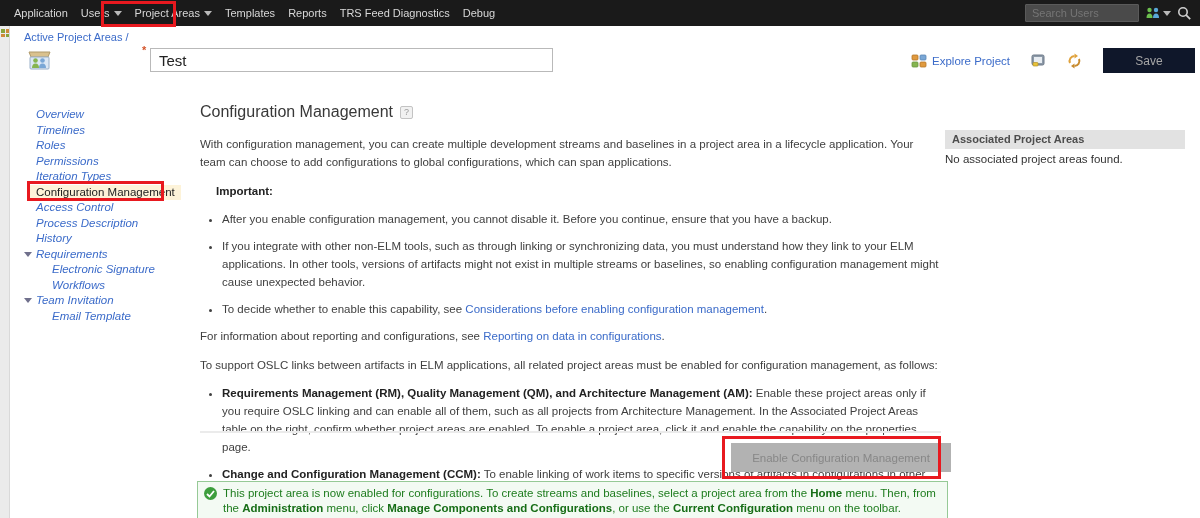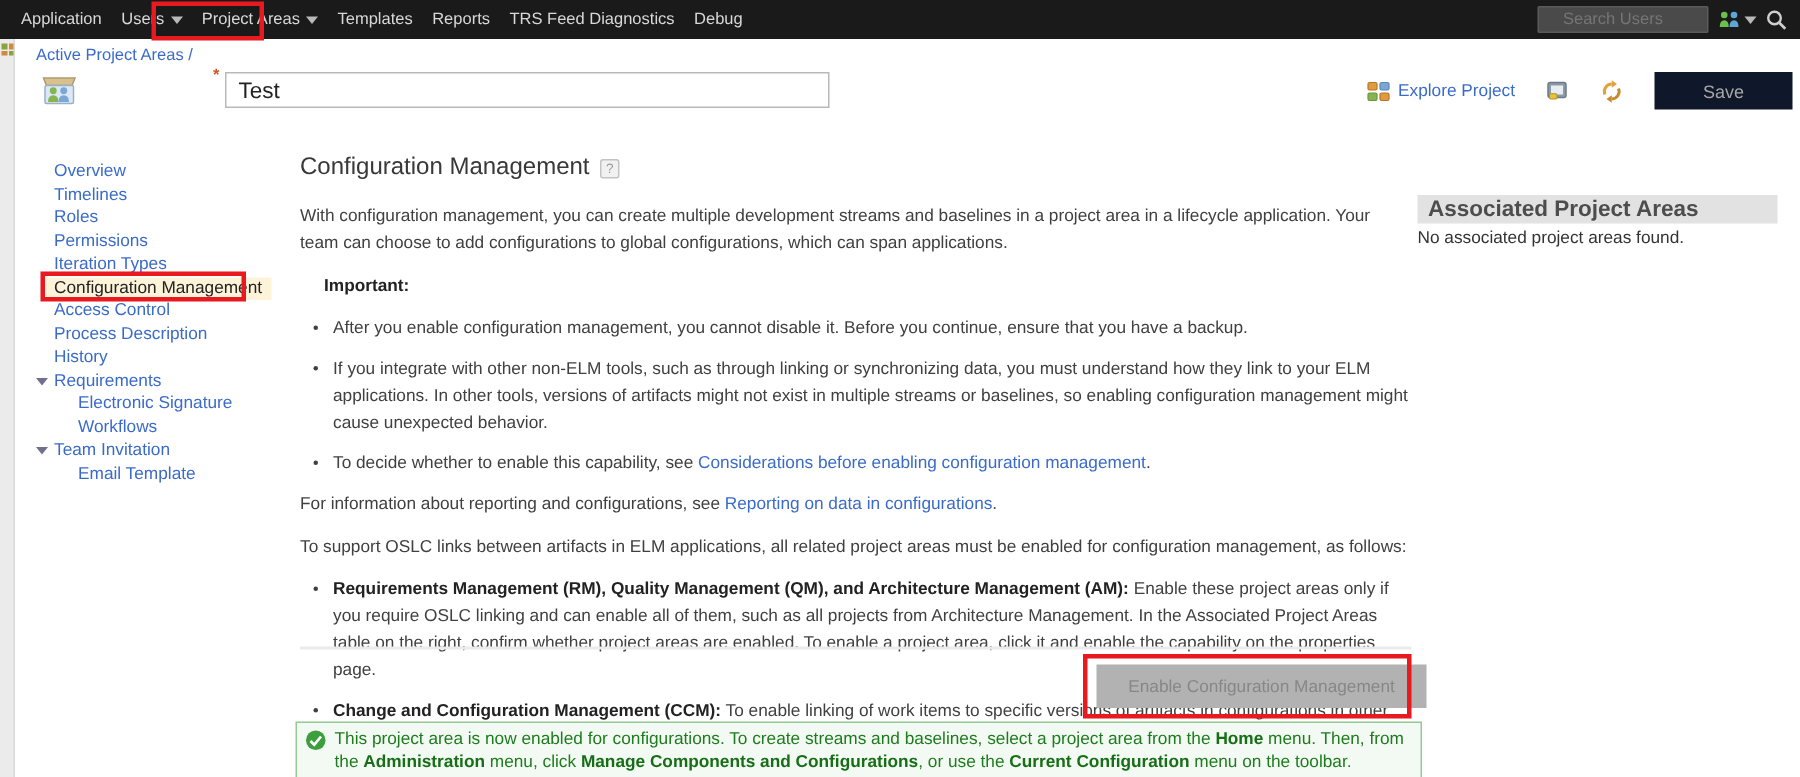--- a/index.html
+++ b/index.html
@@ -19,21 +19,21 @@
     color:#d8d8d8; font-size:11px; white-space:nowrap; cursor:pointer;
     display:flex; align-items:center; gap:4px;
   }
   .caret-down {
     width:0; height:0; border-left:4px solid transparent; border-right:4px solid transparent;
     border-top:5px solid #b9b9b9; display:inline-block;
   }
   .nav-search { position:absolute; right:8px; top:0; height:26px; display:flex; align-items:center; gap:6px; }
   .nav-search input {
     width:114px; height:18px; background:#4a4a4a; border:1px solid #5a5a5a; border-radius:1px;
-    color:#b5b5b5; font-size:11px; padding:0 16px; font-family:"Liberation Sans", sans-serif;
+    color:#b5b5b5; font-size:11px; padding:0 6px; font-family:"Liberation Sans", sans-serif;
   }
   .user-filter { display:flex; align-items:center; gap:2px; cursor:pointer; }
 
   
   .left-rail {
     position:absolute; left:0; top:26px; width:10px; height:492px;
     background:#ebebeb; border-right:1px solid #d9d9d9;
   }
   .grid-mini { position:absolute; left:1px; top:3px; width:8px; height:8px;
     display:grid; grid-template-columns:3.5px 3.5px; grid-template-rows:3.5px 3.5px; gap:1px; cursor:pointer;}
@@ -58,21 +58,21 @@
   .explore-link { display:flex; align-items:center; gap:5px; color:#3b6bc9; font-size:11.5px; cursor:pointer; }
   .icon-btn { cursor:pointer; display:inline-flex; }
   .save-btn {
     width:92px; height:25px; background:#0f172a; color:#a6a6a6; font-size:12px;
     border:none; cursor:default; font-family:"Liberation Sans", sans-serif;
   }
 
   
   .sidebar { position:absolute; left:22px; top:107px; width:172px; font-size:11.5px; }
   .sidebar .item { height:15.5px; line-height:15.5px; position:relative; white-space:nowrap; }
-  .sidebar .item a { color:#3b6bc9; cursor:pointer; }
+  .sidebar .item a { color:#3b6bc9; cursor:pointer;font-style:italic; }
   .sidebar .lvl1 { padding-left:14px; }
   .sidebar .lvl2 { padding-left:30px; }
   .sidebar .twisty {
     position:absolute; left:2px; top:5px; width:0; height:0; cursor:pointer;
     border-left:4px solid transparent; border-right:4px solid transparent; border-top:5px solid #70708c;
   }
   .sidebar .selected {
     background:#fdf3d9; color:#222; cursor:default; display:inline-block;
     margin-left:-6px; padding:0 6px 0 6px; min-width:128px;
   }
@@ -98,21 +98,21 @@
 
   .enable-btn {
     position:absolute; left:731px; top:443px; width:220px; height:29px;
     background:#b2b2b2; color:#878787; border:none; font-size:11.5px; cursor:default;
     font-family:"Liberation Sans", sans-serif;
   }
 
   
   .assoc-header {
     position:absolute; left:945px; top:130px; width:240px; height:19px; line-height:19px;
-    background:#e2e2e2; color:#4d4d4d; font-weight:bold; font-size:15px; padding-left:7px;
+    background:#e2e2e2; color:#4d4d4d; font-weight:bold; font-size:11px; padding-left:7px;
   }
   .assoc-empty { position:absolute; left:945px; top:153px; font-size:11.5px; color:#333; }
 
   
   .success {
     position:absolute; left:197px; top:481px; width:751px;
     background:#f3faf3; border:1px solid #96c996; padding:4px 8px 5px 6px;
     display:flex; gap:6px; font-size:11.5px; line-height:15px; color:#1e7c1e;
   }
   .success b { color:#176e17; }

